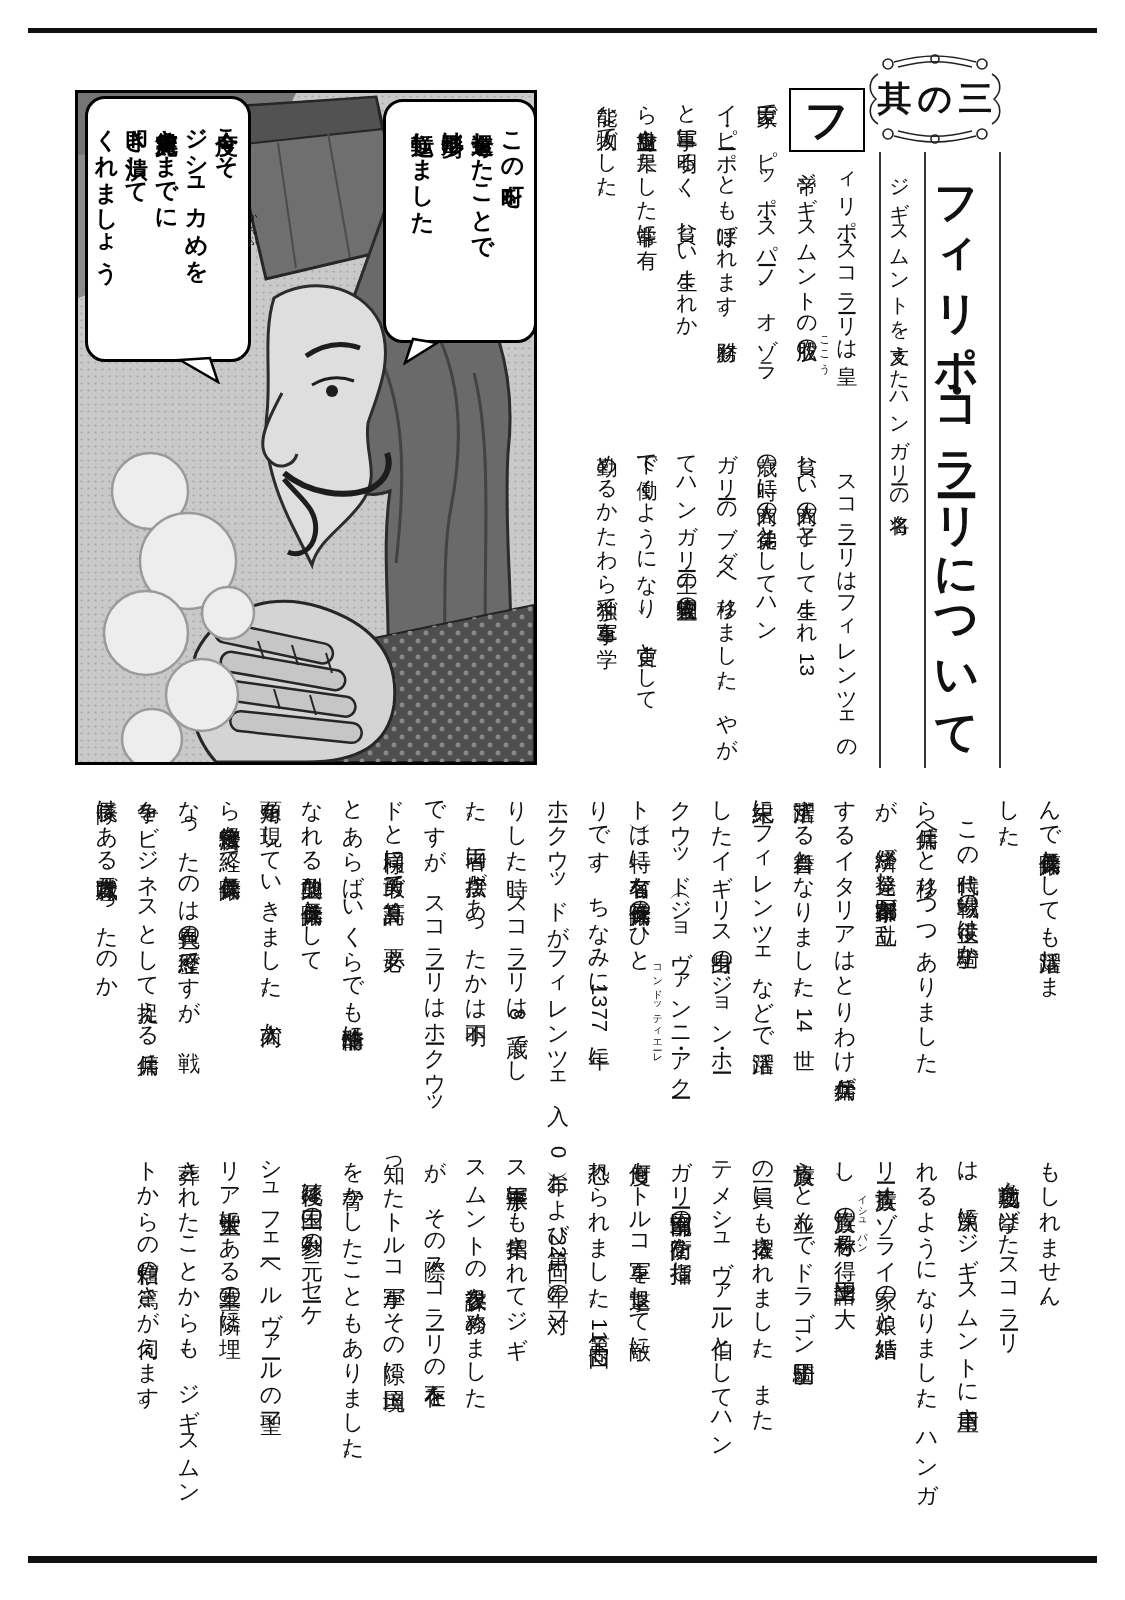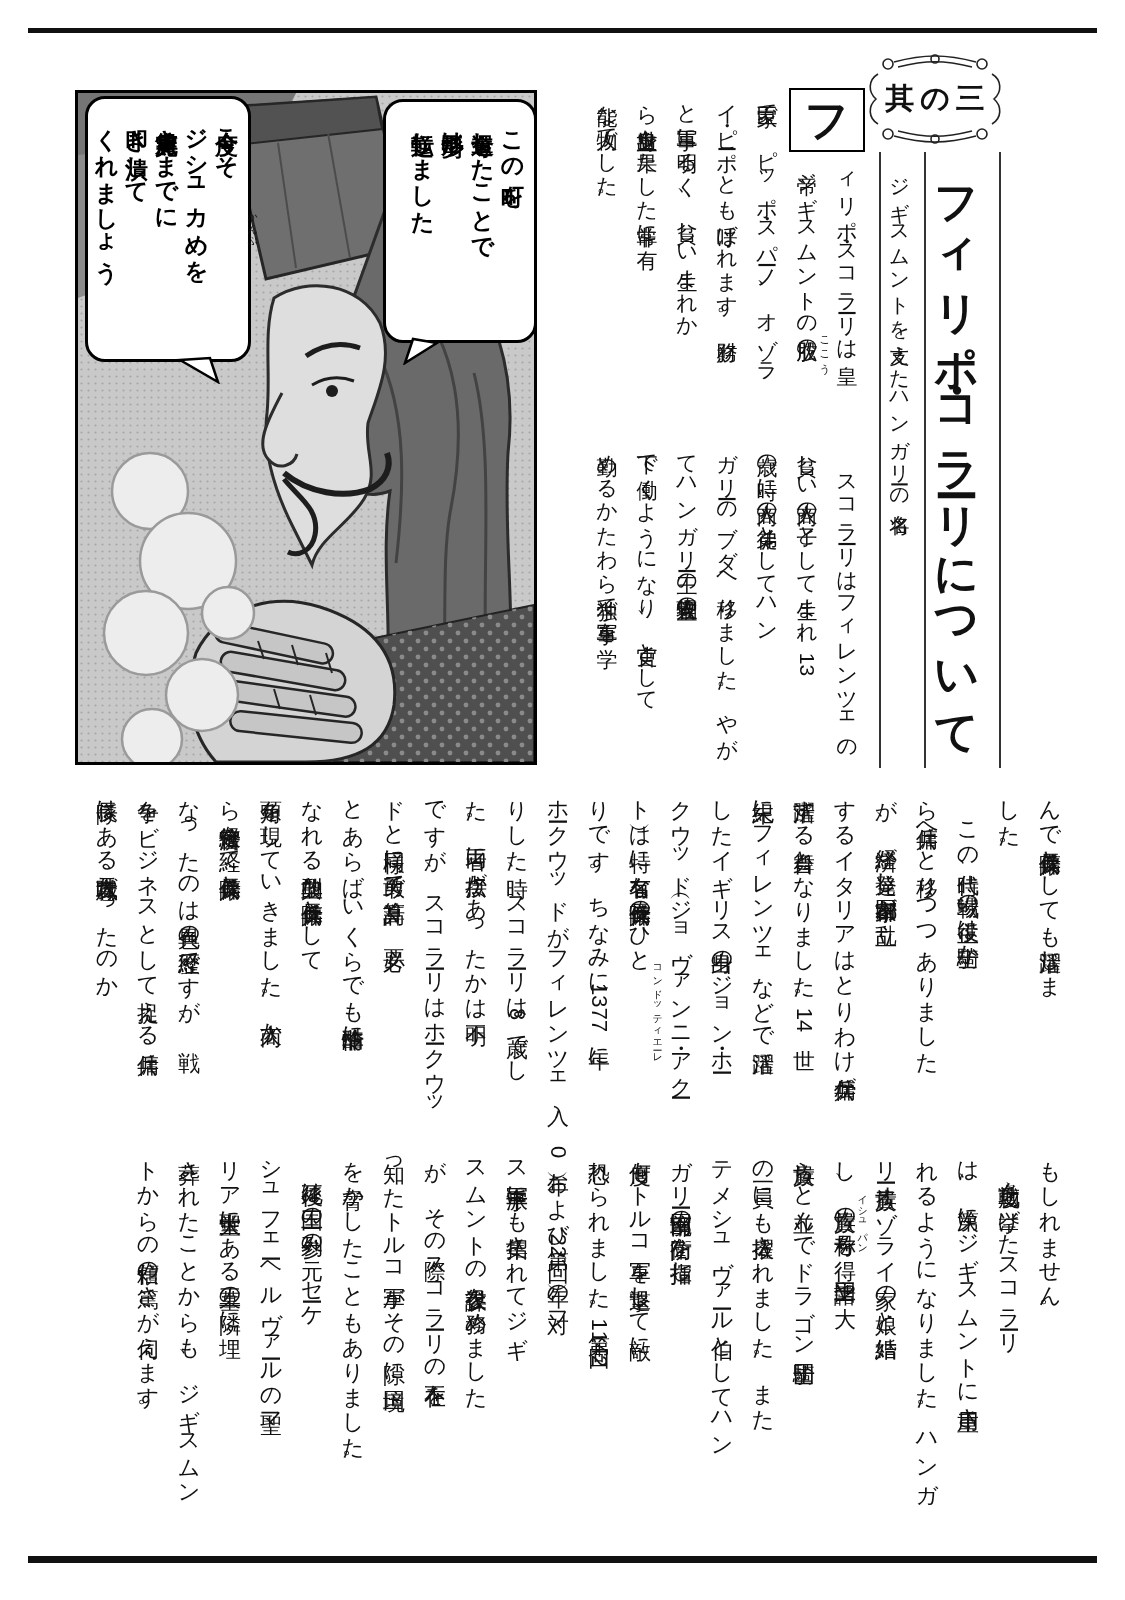--- a/index.html
+++ b/index.html
@@ -8,21 +8,21 @@
   .rule{position:absolute;left:28px;right:28px;background:#111;}
   .rule.top{top:28px;height:5px;}
   .rule.bottom{top:1556px;height:7px;}
 
   .vtext{writing-mode:vertical-rl;text-orientation:mixed;line-height:1;}
 
   
   .ornament{position:absolute;left:864px;top:52px;width:142px;height:94px;}
   .ornament svg{position:absolute;inset:0;}
   .part-label{position:absolute;inset:0;display:flex;align-items:center;justify-content:center;
-      font-family:Liberation Mono, monospace;font-size:29px;font-weight:bold;letter-spacing:6px;padding-left:6px;}
+      font-family:Liberation Mono, monospace;font-size:34px;font-weight:bold;letter-spacing:6px;padding-left:6px;}
   .title{position:absolute;left:934px;top:158px;height:610px;font-family:"Liberation Serif","DejaVu Serif",serif;
       font-size:44px;font-weight:bold;letter-spacing:2px;}
   .subtitle{position:absolute;left:890px;top:164px;height:600px;font-family:"Liberation Serif","DejaVu Serif",serif;
       font-size:20px;letter-spacing:1px;}
   .trule{position:absolute;top:152px;height:616px;width:2px;background:#333;}
   .trule.r1{left:999px;} .trule.r2{left:924px;} .trule.r3{left:879px;}
 
   
   .band{position:absolute;}
   .band .vcol{margin-left:19px;}

